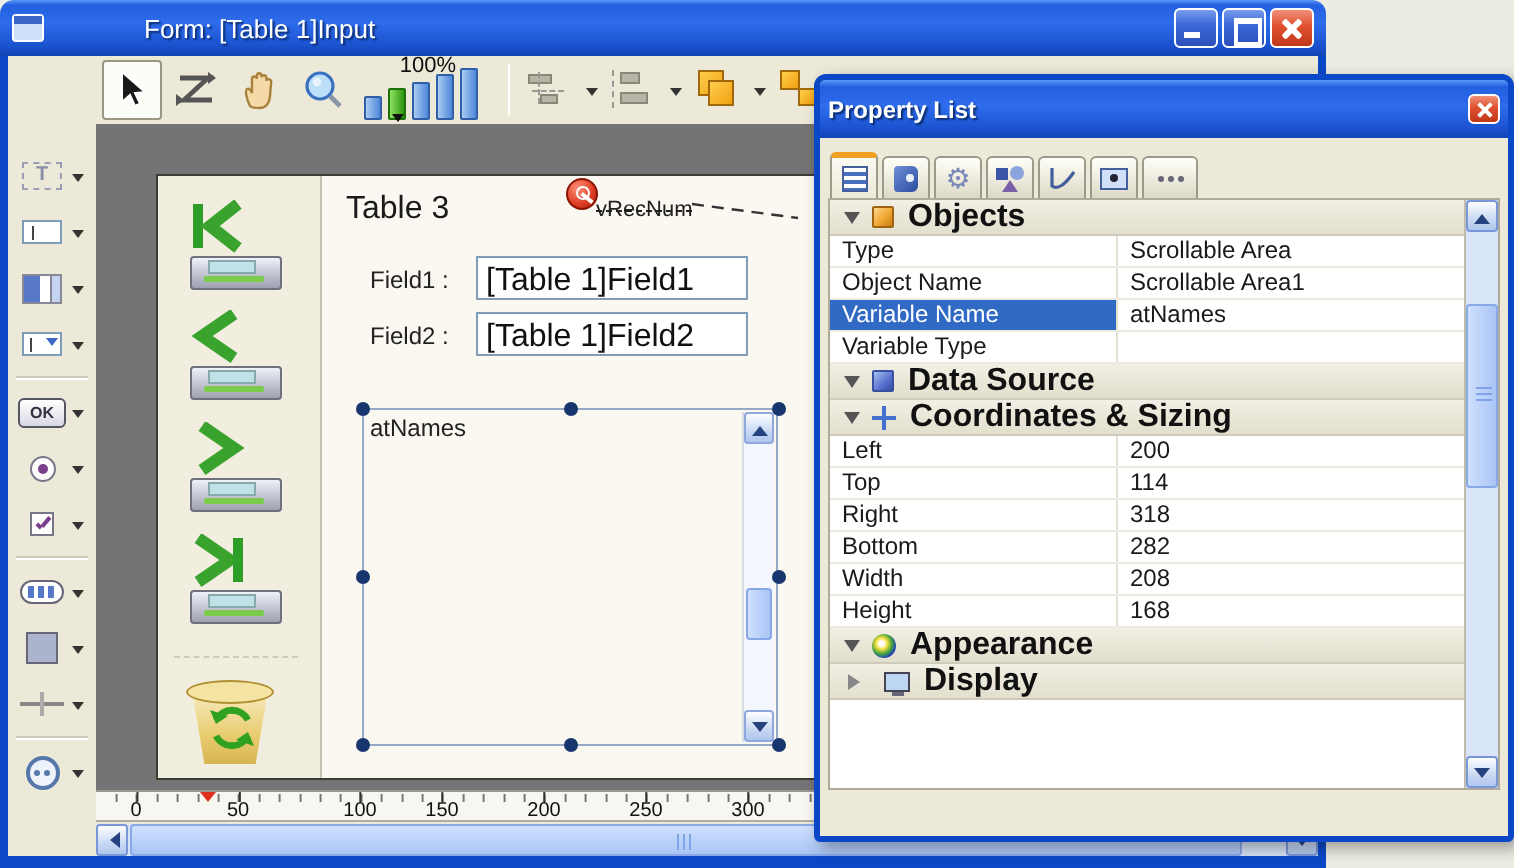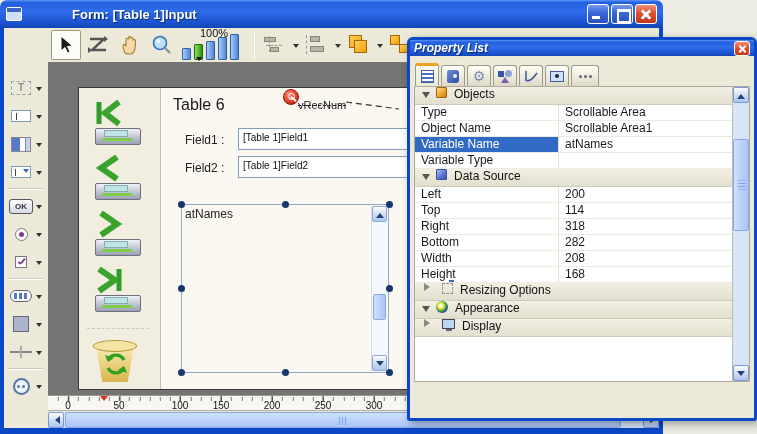--- a/index.html
+++ b/index.html
@@ -4,21 +4,21 @@
 <style>
   * { margin:0; padding:0; box-sizing:border-box; }
   body { font-family:"Liberation Sans", sans-serif; background:#EDECE2; }
   .screen { position:relative; width:757px; height:434px; overflow:hidden; background:#EDECE2; }
 
   
   .main-window { position:absolute; left:0; top:0; width:663px; height:434px; z-index:1; }
   .titlebar { position:absolute; left:0; top:0; width:663px; height:28px;
     background:linear-gradient(180deg,#5A96F8 0%,#2360E0 9%,#2E6CEC 40%,#1A52CE 82%,#1244B4 100%);
     border-radius:7px 7px 0 0; display:flex; align-items:center; padding:0 6px; }
-  .title-text { color:#fff; font-weight:bold; font-size:13px; text-shadow:1px 1px 1px #0A2A6A; margin-left:5px;padding-left:45px; }
+  .title-text { color:#fff; font-weight:normal; font-size:13px; text-shadow:1px 1px 1px #0A2A6A; margin-left:5px;padding-left:45px; }
   .win-icon { width:16px; height:14px; background:#CDE0F8; border:1px solid #fff; border-radius:2px; position:relative; }
   .win-icon::before { content:""; position:absolute; left:0; top:0; right:0; height:4px; background:#3A66C8; }
   .caption-buttons { margin-left:auto; display:flex; gap:2px; }
   .cap-btn { width:22px; height:20px; border-radius:3px; border:1px solid #fff;
     background:linear-gradient(180deg,#7A9CEE 0%,#3C68D8 40%,#2A50BC 100%); position:relative; }
   .cap-btn.close { background:linear-gradient(180deg,#F09078 0%,#E05030 45%,#C03818 100%); }
   .cap-btn.min::after { content:""; position:absolute; left:4px; bottom:4px; width:8px; height:3px; background:#fff; }
   .cap-btn.max::after { content:""; position:absolute; left:5px; top:4px; width:10px; height:9px; border:2px solid #fff; border-top-width:3px; }
   .cap-btn .x1, .cap-btn .x2 { position:absolute; left:4px; top:8px; width:12px; height:3px; background:#fff; border-radius:1px; }
   .cap-btn .x1 { transform:rotate(45deg);} .cap-btn .x2 { transform:rotate(-45deg);}
@@ -90,21 +90,21 @@
   .trash .rim { position:absolute; left:2px; top:2px; width:44px; height:12px; border-radius:50%; background:#F4E4A4; border:1px solid #B09030; }
   .trash svg { position:absolute; left:11px; top:12px; }
   .form-title { position:absolute; left:94px; top:8px; font-size:16px; color:#1A1A1A; }
   .pin { position:absolute; left:204px; top:1px; width:16px; height:16px; border-radius:50%;
     background:radial-gradient(circle at 35% 30%,#FF9078,#E04028 55%,#B01808); border:1px solid #8A1404; }
   .pin::before { content:""; position:absolute; left:4px; top:3px; width:5px; height:5px; border:1px solid #fff; border-radius:50%; }
   .pin::after { content:""; position:absolute; left:6px; top:8px; width:7px; height:2px; background:#fff; transform:rotate(40deg); }
   .recnum { position:absolute; left:219px; top:11px; font-size:11px; color:#222; text-decoration:line-through; text-decoration-style:dashed; }
   .recline { position:absolute; left:266px; top:10px; }
   .fld-label { position:absolute; left:106px; font-size:12px; color:#222; }
-  .fld-box { position:absolute; left:159px; width:175px; height:22px; background:#FFFFFF; border:1px solid #7F9DB9; font-size:10px; color:#111; padding:3px 0 0 4px; }
+  .fld-box { position:absolute; left:159px; width:136px; height:22px; background:#FFFFFF; border:1px solid #7F9DB9; font-size:16px; color:#111; padding:3px 0 0 4px; }
   .scroll-area { position:absolute; left:102px; top:116px; width:208px; height:169px; border:1px solid #97A8C6; }
   .sa-label { position:absolute; left:3px; top:2px; font-size:12px; color:#222; }
   .sa-scrollbar { position:absolute; right:1px; top:1px; bottom:1px; width:16px; background:#F4F7FE; border-left:1px solid #D8DCE8; }
   .sa-btn { position:absolute; left:0; width:15px; height:16px; background:linear-gradient(180deg,#FDFEFF,#CAD9F3 60%,#B0C6EE); border:1px solid #8FA8DC; border-radius:2px; }
   .sa-btn.up { top:0; } .sa-btn.down { bottom:0; }
   .chev-up, .chev-down, .chev-left, .chev-right { width:0; height:0; border:4px solid transparent; position:absolute; }
   .chev-up { border-bottom:5px solid #26427E; left:3px; top:2px; }
   .chev-down { border-top:5px solid #26427E; left:3px; top:5px; }
   .chev-left { border-right:5px solid #26427E; left:2px; top:3px; }
   .sa-thumb { position:absolute; left:1px; top:88px; width:13px; height:26px; background:linear-gradient(90deg,#CEE0FD,#A9C4F5); border:1px solid #88A8E8; border-radius:2px; }
@@ -122,22 +122,22 @@
   .hscroll { position:absolute; left:48px; top:412px; width:611px; height:16px; background:#D6E2F5; }
   .hs-btn { position:absolute; top:0; width:16px; height:16px; background:linear-gradient(180deg,#FDFEFF,#CAD9F3 60%,#B0C6EE); border:1px solid #7996D8; border-radius:2px; }
   .hs-btn.left { left:0; } .hs-btn.right { right:0; z-index:30; }
   .hs-thumb { position:absolute; left:17px; top:0; width:556px; height:16px; background:linear-gradient(180deg,#CEE0FD,#A9C4F5); border:1px solid #88A8E8; border-radius:2px; }
   .hs-grip { position:absolute; left:50%; top:4px; width:9px; height:8px; transform:translateX(-50%);
     background:repeating-linear-gradient(90deg,#7FA2E8 0 1px,transparent 1px 3px); }
 
   
   .prop-window { position:absolute; left:407px; top:37px; width:350px; height:384px; z-index:10;
     border:3px solid #0B48C8; border-radius:6px 6px 3px 3px; background:#ECE9D8; box-shadow:3px 3px 8px rgba(0,0,0,.35); }
-  .prop-title { height:16px; background:linear-gradient(180deg,#5A96F8 0%,#2360E0 12%,#2E6CEC 45%,#1A52CE 85%,#1244B4 100%);
-    border-radius:3px 3px 0 0; display:flex; align-items:center; padding:0 4px;font-style:italic; }
+  .prop-title { height:29px; background:linear-gradient(180deg,#5A96F8 0%,#2360E0 12%,#2E6CEC 45%,#1A52CE 85%,#1244B4 100%);
+    border-radius:3px 3px 0 0; display:flex; align-items:center; padding:0 4px; }
   .prop-title-text { color:#fff; font-weight:bold; font-size:12px; text-shadow:1px 1px 1px #0A2A6A; }
   .prop-close { margin-left:auto; width:16px; height:15px; border-radius:3px; border:1px solid #fff;
     background:linear-gradient(180deg,#F09078 0%,#E05030 45%,#C03818 100%); position:relative; }
   .prop-close .x1, .prop-close .x2 { position:absolute; left:3px; top:6px; width:9px; height:2px; background:#fff; }
   .prop-close .x1 { transform:rotate(45deg);} .prop-close .x2 { transform:rotate(-45deg);}
   .prop-body { padding:4px 4px 0 4px; }
   .combo-row { display:flex; align-items:center; gap:4px; height:24px; }
   .obj-nav svg { display:block; }
   .combo { position:relative; flex:1; height:22px; background:#fff; border:1px solid #7F9DB9; }
   .combo-text { position:absolute; left:4px; top:4px; font-size:12px; color:#111; }
@@ -161,22 +161,22 @@
   .ti-shapes .s2 { position:absolute; right:0; top:0; width:7px; height:7px; border-radius:50%; background:#8CA4DC; }
   .ti-shapes .s3 { position:absolute; left:3px; bottom:0; width:0; height:0; border:4px solid transparent; border-bottom:6px solid #7A5EA8; }
   .ti-monitor { width:14px; height:11px; border:1px solid #445E9E; background:#CFE0F8; position:relative; }
   .ti-monitor::after { content:""; position:absolute; left:4px; top:2px; width:4px; height:4px; border-radius:50%; background:#223; }
   .ti-dots { display:flex; gap:2px; }
   .ti-dots i { width:3px; height:3px; border-radius:50%; background:#667; }
 
   
   .grid-wrap { display:flex; margin-top:0; height:296px; border:1px solid #AEAB9A; background:#fff; }
   .grid-col { flex:1; overflow:hidden; }
-  .g-section { height:18px; display:flex; background:linear-gradient(#F2F0E4,#E2DFCE);
-    border-bottom:1px solid #CFCBBA; font-size:12px; font-weight:normal; color:#111; }
+  .g-section { height:18px; display:flex; align-items:center; background:linear-gradient(#F2F0E4,#E2DFCE);
+    border-bottom:1px solid #CFCBBA; font-size:16px; font-weight:bold; color:#111; }
   .tri-down { width:0; height:0; border:4px solid transparent; border-top:6px solid #555; margin:5px 4px 0 7px; }
   .tri-right { width:0; height:0; border:4px solid transparent; border-left:6px solid #888; margin:0 6px 0 9px; }
   .sec-ico { margin:0 7px 0 2px; }
   .ic-objects { width:11px; height:11px; background:linear-gradient(135deg,#FFD890,#F0A830 55%,#C87818); border:1px solid #A06410; border-radius:1px; }
   .ic-datasource { width:11px; height:11px; background:linear-gradient(135deg,#A8C0F0,#5870D0 60%,#3850A0); border:1px solid #3850A0; border-radius:1px; }
   .ic-coords { position:relative; width:12px; height:12px; }
   .ic-coords::before { content:""; position:absolute; left:0; top:5px; width:12px; height:2px; background:#4470D0; }
   .ic-coords::after { content:""; position:absolute; left:5px; top:0; width:2px; height:12px; background:#4470D0; }
   .ic-resize { width:11px; height:11px; border:1px dashed #9A9688; position:relative; }
   .ic-resize::after { content:""; position:absolute; right:-2px; top:-4px; width:5px; height:2px; background:#3A66C8; }
@@ -402,21 +402,21 @@
             <div class="rim"></div>
             <svg width="28" height="28" viewBox="0 0 28 28">
               <path d="M22 10 A 9 9 0 0 0 6 10" fill="none" stroke="#30A020" stroke-width="3.4"></path>
               <path d="M3 5 L6 12 L12 8 Z" fill="#30A020"></path>
               <path d="M6 18 A 9 9 0 0 0 22 18" fill="none" stroke="#30A020" stroke-width="3.4"></path>
               <path d="M25 23 L22 16 L16 20 Z" fill="#30A020"></path>
             </svg>
           </div>
         </div>
 
-        <div class="form-title">Table 6</div>
+        <div class="form-title">Table 3</div>
         <div class="pin"></div>
         <div class="recnum">vRecNum</div>
         <svg class="recline" width="56" height="14">
           <line x1="1" y1="4" x2="54" y2="11" stroke="#333" stroke-width="1.2" stroke-dasharray="6,4"></line>
         </svg>
 
         <div class="fld-label" style="top:45px">Field1 :</div>
         <div class="fld-box" style="top:40px">[Table 1]Field1</div>
         <div class="fld-label" style="top:73px">Field2 :</div>
         <div class="fld-box" style="top:68px">[Table 1]Field2</div>
@@ -536,20 +536,25 @@
           <div class="g-row">
             <span class="g-label">Variable Type</span>
           </div>
 
           <div class="g-section">
             <span class="tri-down"></span>
             <span class="sec-ico ic-datasource"></span>
             <span>Data Source</span>
           </div>
 
+          <div class="g-section">
+            <span class="tri-down"></span>
+            <span class="sec-ico ic-coords"></span>
+            <span>Coordinates &amp; Sizing</span>
+          </div>
           <div class="g-row">
             <span class="g-label">Left</span>
             <span class="g-value">200</span>
           </div>
           <div class="g-row">
             <span class="g-label">Top</span>
             <span class="g-value">114</span>
           </div>
           <div class="g-row">
             <span class="g-label">Right</span>
@@ -561,25 +566,20 @@
           </div>
           <div class="g-row">
             <span class="g-label">Width</span>
             <span class="g-value">208</span>
           </div>
           <div class="g-row">
             <span class="g-label">Height</span>
             <span class="g-value">168</span>
           </div>
 
-          <div class="g-section">
-            <span class="tri-right"></span>
-            <span class="sec-ico ic-resize"></span>
-            <span>Resizing Options</span>
-          </div>
           <div class="g-section">
             <span class="tri-down"></span>
             <span class="sec-ico ic-appearance"></span>
             <span>Appearance</span>
           </div>
           <div class="g-section">
             <span class="tri-right"></span>
             <span class="sec-ico ic-display"></span>
             <span>Display</span>
           </div>

